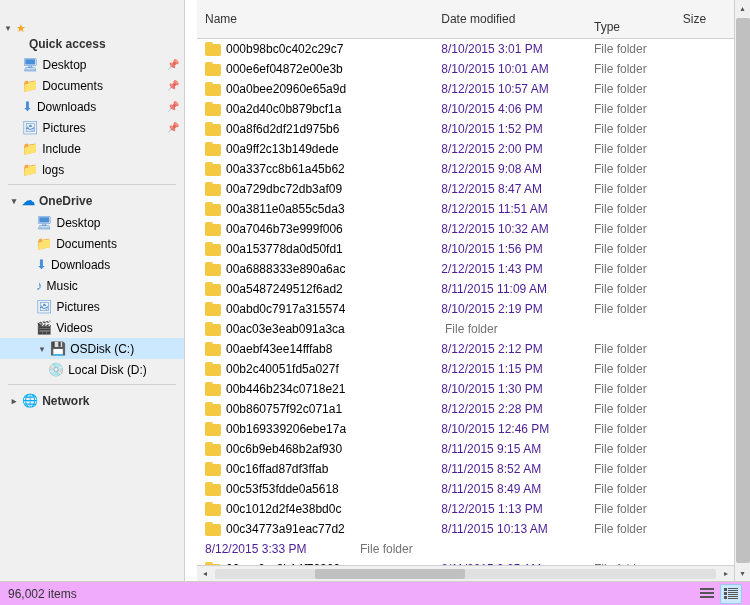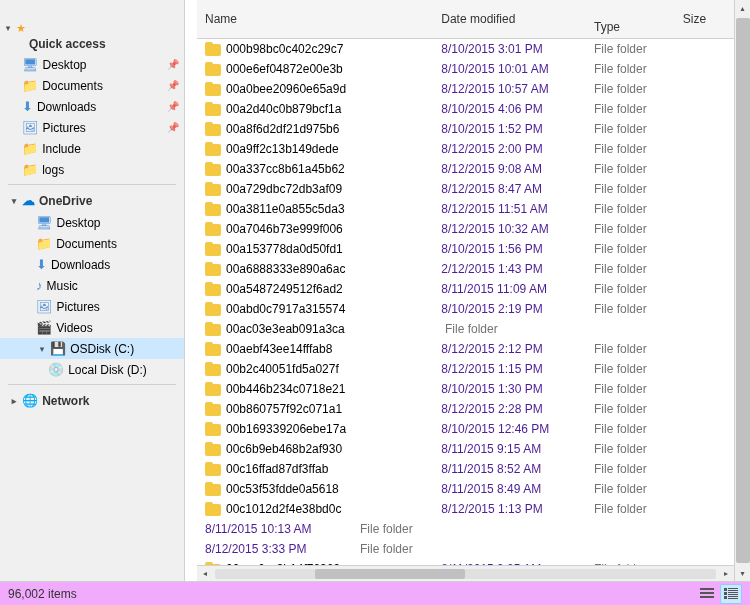--- a/index.html
+++ b/index.html
@@ -645,20 +645,24 @@
         <div class="file-row">
       <div class="file-cell file-cell-name">
         <span class="file-folder-icon"></span>
         <span>00c1012d2f4e38bd0c</span>
       </div>
       <div class="file-cell file-cell-date">8/12/2015 1:13 PM</div>
       <div class="file-cell file-cell-type">File folder</div>
       <div class="file-cell file-cell-size"></div>
     </div>
         <div class="file-row">
+      <div class="file-cell file-cell-name">
+        <span class="file-folder-icon"></span>
+        <span>00c34773a91eac77d2</span>
+      </div>
       <div class="file-cell file-cell-date">8/11/2015 10:13 AM</div>
       <div class="file-cell file-cell-type">File folder</div>
       <div class="file-cell file-cell-size"></div>
     </div>
         <div class="file-row">
       <div class="file-cell file-cell-date">8/12/2015 3:33 PM</div>
       <div class="file-cell file-cell-type">File folder</div>
       <div class="file-cell file-cell-size"></div>
     </div>
         <div class="file-row">

